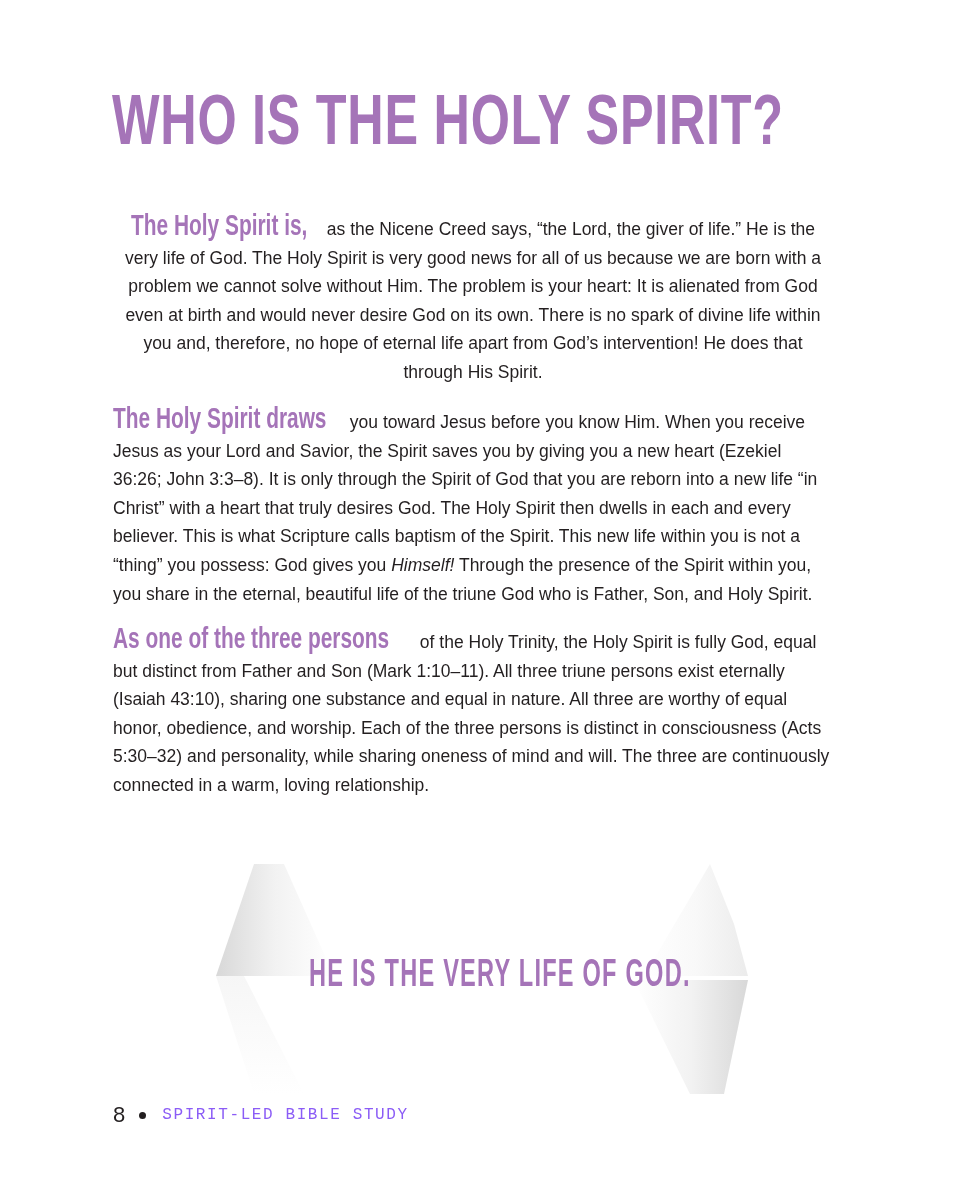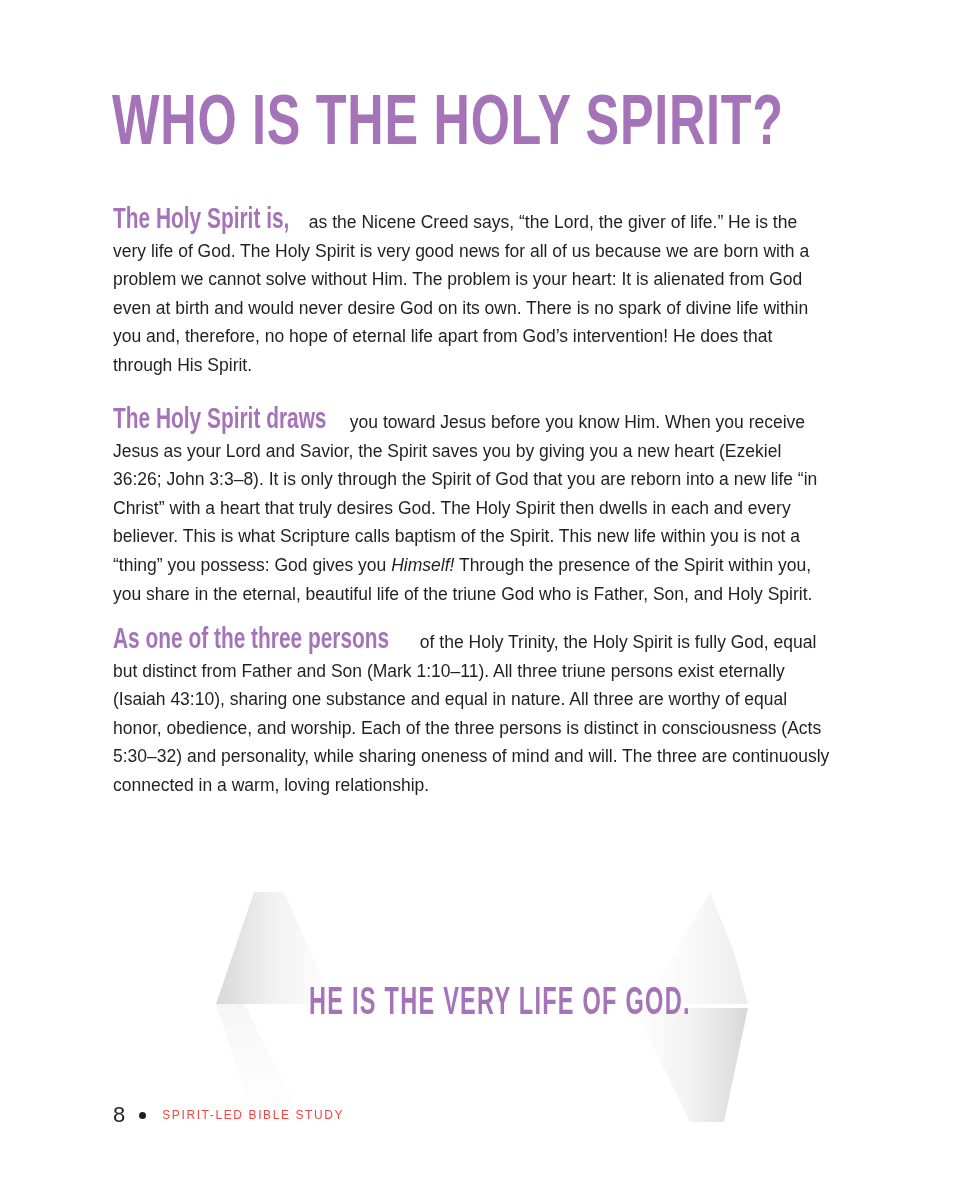--- a/index.html
+++ b/index.html
@@ -12,35 +12,35 @@
     white-space: nowrap;
   }
   .body-text { position: absolute; left: 113px; width: 720px; }
   .para { margin: 0; font-size: 17.5px; line-height: 28.6px; color: #231f20; }
   .lead {
     display: inline-block; font-weight: 700; color: #a574b8; font-size: 29px;
     transform: scaleX(0.72); transform-origin: left bottom; white-space: nowrap;
     vertical-align: baseline; margin-right: -0px;
   }
   .lead-wrap { display: inline-block; vertical-align: baseline; overflow: visible; }
-  .p1 { top: 204px; }
+  .p1 { top: 211px; text-align: center; }
   .p2 { top: 404px; }
   .p3 { top: 624px; }
   em { }
-  .banner { position: absolute; left: 214px; top: 892px; width: 536px; height: 230px; }
+  .banner { position: absolute; left: 214px; top: 864px; width: 536px; height: 230px; }
   .banner svg { position: absolute; left: 0; top: 0; }
   .banner-text {
     position: absolute; left: 95px; top: 88px; margin: 0;
     font-weight: 700; font-size: 38px; color: #a574b8; letter-spacing: 2px;
     transform: scaleX(0.62); transform-origin: left top; white-space: nowrap;
   }
   .footer { position: absolute; left: 113px; top: 1102px; display: flex; align-items: center; }
   .page-num { font-size: 22px; color: #231f20; }
   .bullet { display: inline-block; width: 7px; height: 7px; border-radius: 50%; background: #231f20; margin: 0 16px 0 14px; }
-  .book-title { font-size: 12px; letter-spacing: 1.6px; color: #ef4444; }
+  .book-title { font-size: 16px; letter-spacing: 1.6px; color: #8b5cf6; font-family: Liberation Mono, monospace; }
 </style>
 </head>
 <body>
 
 <h1 class="title">WHO IS THE HOLY SPIRIT?</h1>
 
 <div class="body-text p1">
   <p class="para">
     <span class="lead-wrap" style="width:191px"><span class="lead">The Holy Spirit is,</span></span><span> as the Nicene Creed says, “the Lord, the giver of life.” He is the very life of God. The Holy Spirit is very good news for all of us because we are born with a problem we cannot solve without Him. The problem is your heart: It is alienated from God even at birth and would never desire God on its own. There is no spark of divine life within you and, therefore, no hope of eter­nal life apart from God’s intervention! He does that through His Spirit.</span>
   </p>

